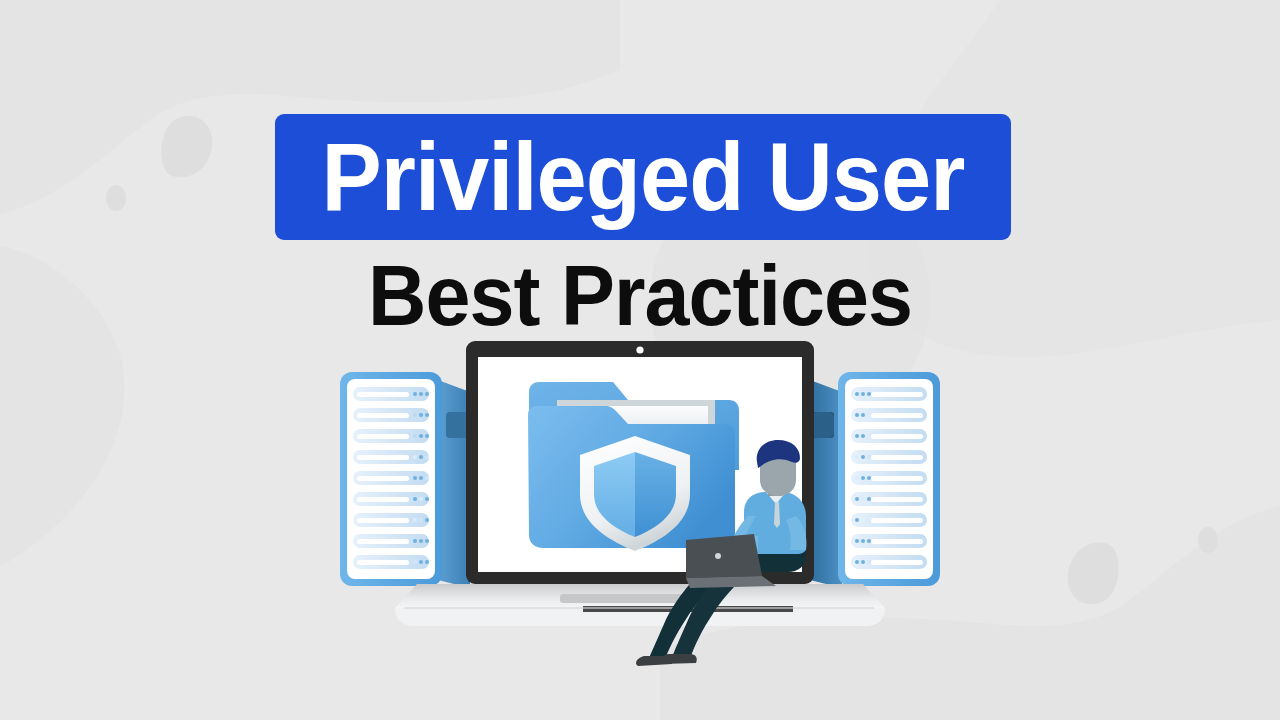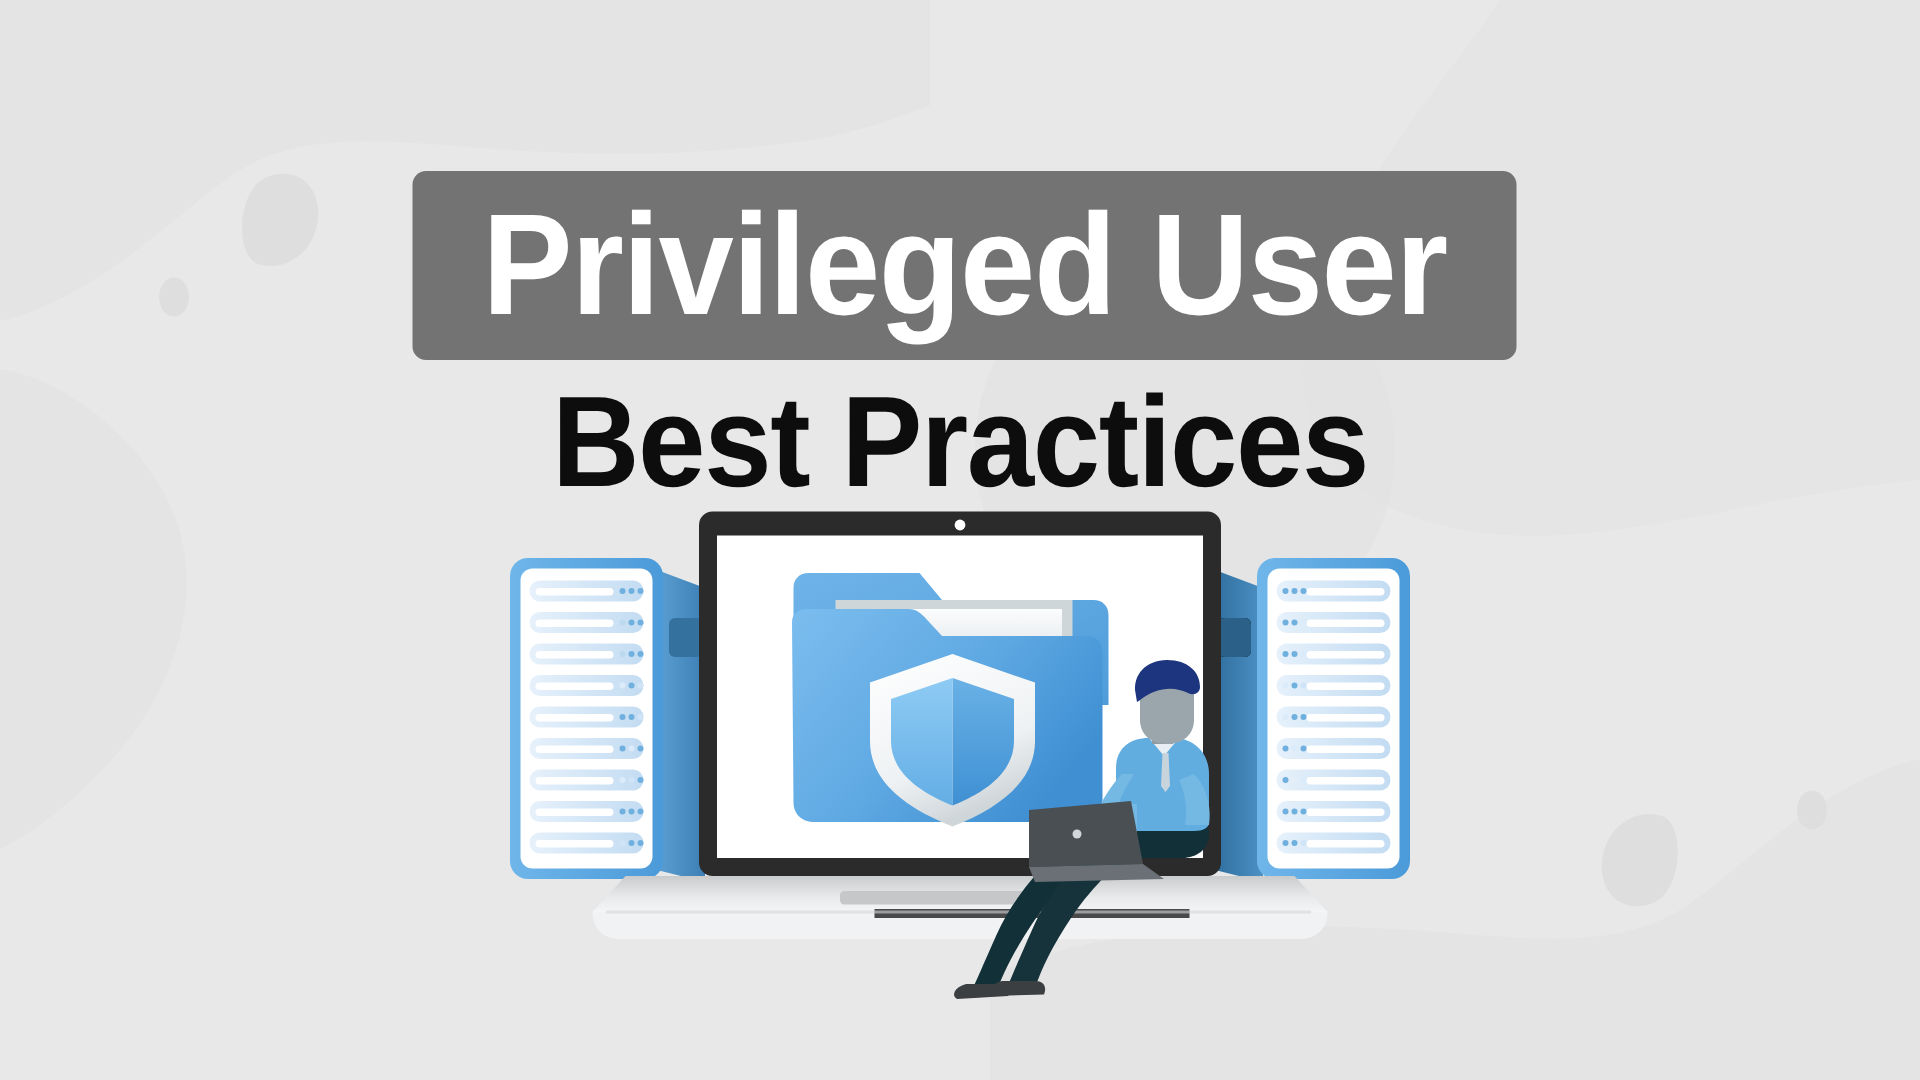--- a/index.html
+++ b/index.html
@@ -31,21 +31,21 @@
     top: 0;
     width: 1280px;
     text-align: center;
   }
   .title-banner {
     position: absolute;
     left: 275px;
     top: 114px;
     width: 736px;
     height: 126px;
-    background: #737373;
+    background: #1d4ed8;
     border-radius: 9px;
     display: flex;
     align-items: center;
     justify-content: center;
     box-sizing: border-box;
   }
   .title-banner-text {
     color: #ffffff;
     font-family: "Liberation Sans Narrow", "Liberation Sans", sans-serif;
     font-weight: bold;

